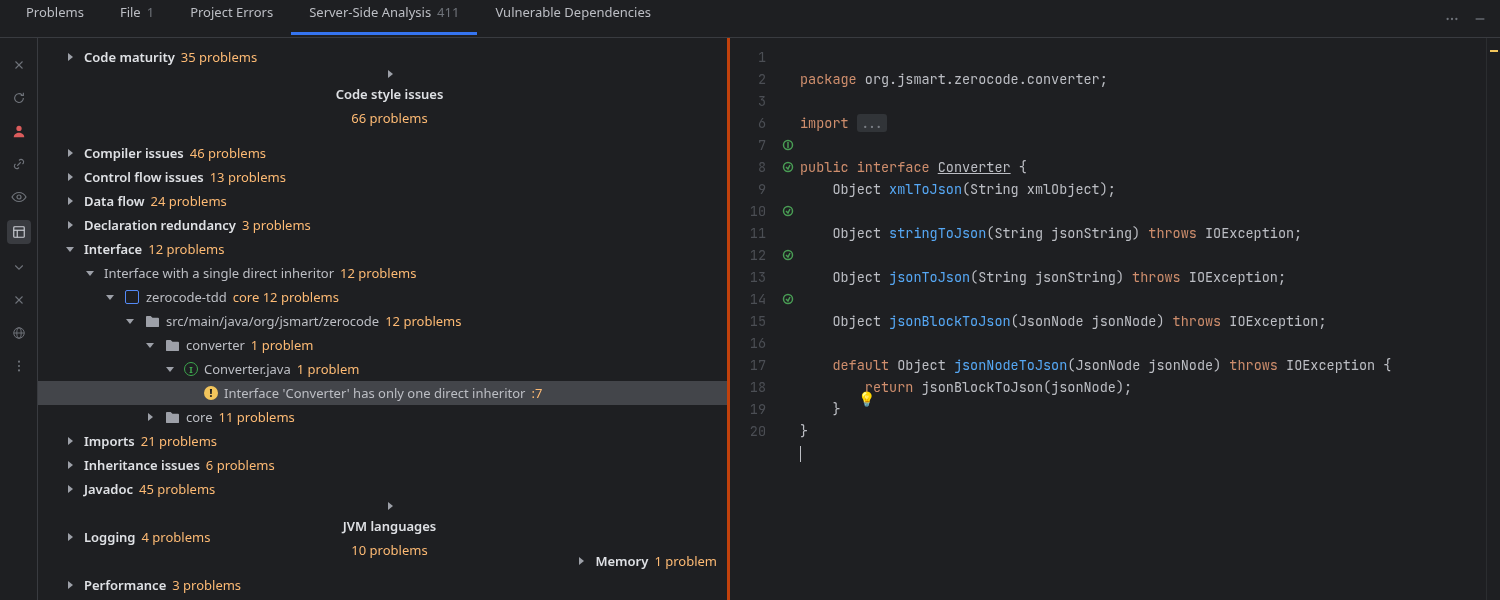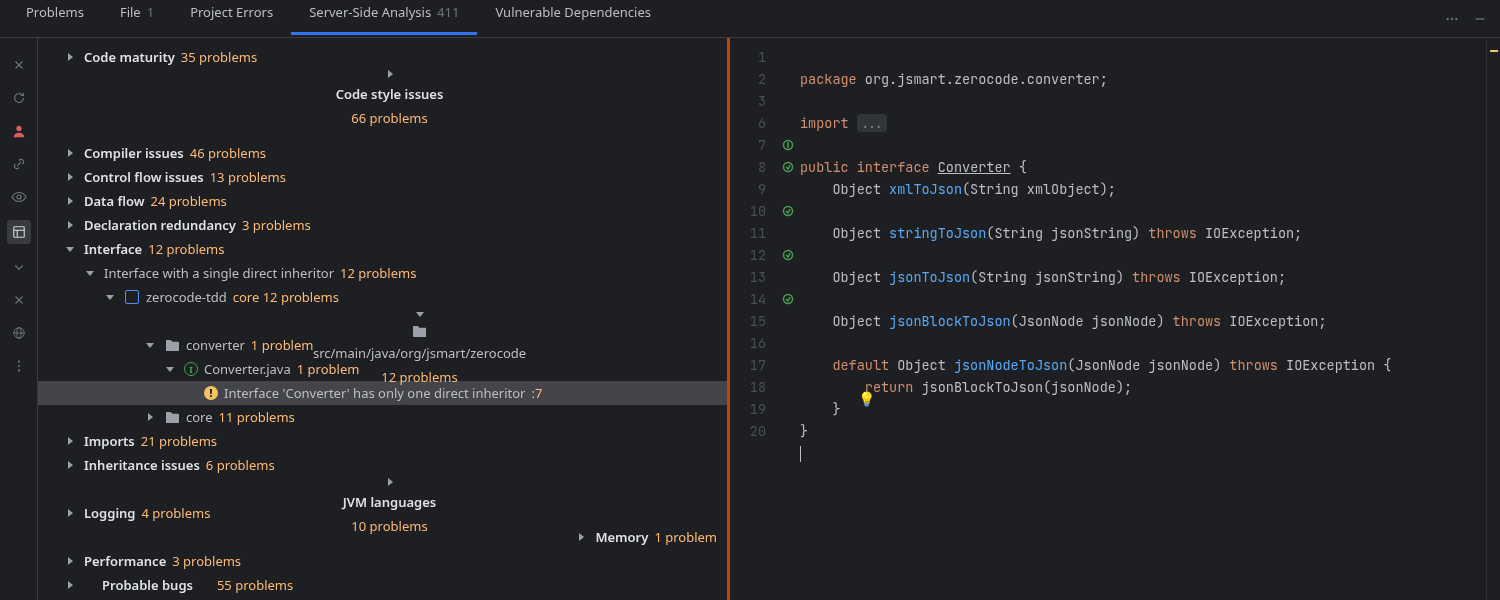--- a/index.html
+++ b/index.html
@@ -287,21 +287,21 @@
       <div class="row" style="padding-left: 64px;">
         <span class="chev">
           <svg width="10" height="10" viewBox="0 0 10 10" fill="currentColor">
             <polygon points="1,3 9,3 5,8"></polygon>
           </svg>
         </span>
         <span class="ficon mod"></span>
         <span class="label norm">zerocode-tdd</span>
         <span class="sub"> core  12 problems</span>
       </div>
-      <div class="row" style="padding-left: 84px; flex-direction: column;">
+      <div class="row" style="padding-left: 84px;">
         <span class="chev">
           <svg width="10" height="10" viewBox="0 0 10 10" fill="currentColor">
             <polygon points="1,3 9,3 5,8"></polygon>
           </svg>
         </span>
         <span class="ficon folder">
           <svg class="fsvg" viewBox="0 0 16 14">
             <path d="M1 2a1 1 0 011-1h4l2 2h6a1 1 0 011 1v8a1 1 0 01-1 1H2a1 1 0 01-1-1V2z"></path>
           </svg>
         </span>
@@ -362,20 +362,29 @@
         <span class="sub"> 21 problems</span>
       </div>
       <div class="row" style="padding-left: 24px;">
         <span class="chev">
           <svg width="10" height="10" viewBox="0 0 10 10" fill="currentColor">
             <polygon points="3,1 8,5 3,9"></polygon>
           </svg>
         </span>
         <span class="label">Inheritance issues</span>
         <span class="sub"> 6 problems</span>
+      </div>
+      <div class="row" style="padding-left: 24px;">
+        <span class="chev">
+          <svg width="10" height="10" viewBox="0 0 10 10" fill="currentColor">
+            <polygon points="3,1 8,5 3,9"></polygon>
+          </svg>
+        </span>
+        <span class="label">Javadoc</span>
+        <span class="sub"> 45 problems</span>
       </div>
       <div class="row" style="padding-left: 24px; flex-direction: column;">
         <span class="chev">
           <svg width="10" height="10" viewBox="0 0 10 10" fill="currentColor">
             <polygon points="3,1 8,5 3,9"></polygon>
           </svg>
         </span>
         <span class="label">JVM languages</span>
         <span class="sub"> 10 problems</span>
       </div>

